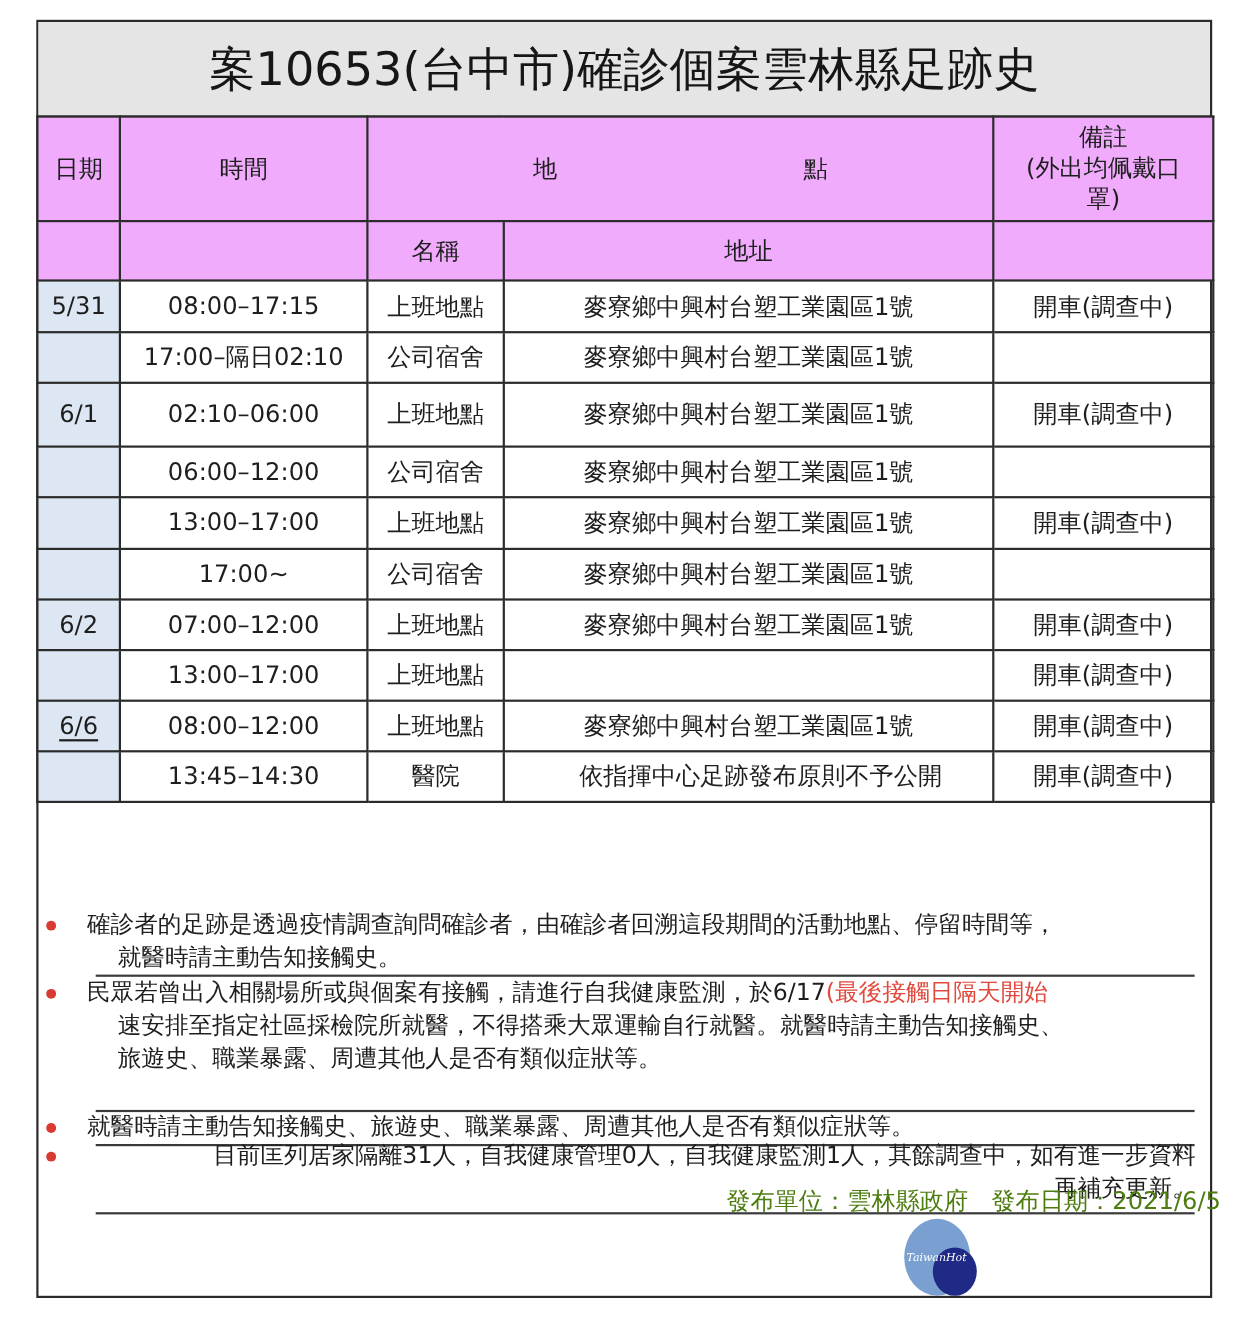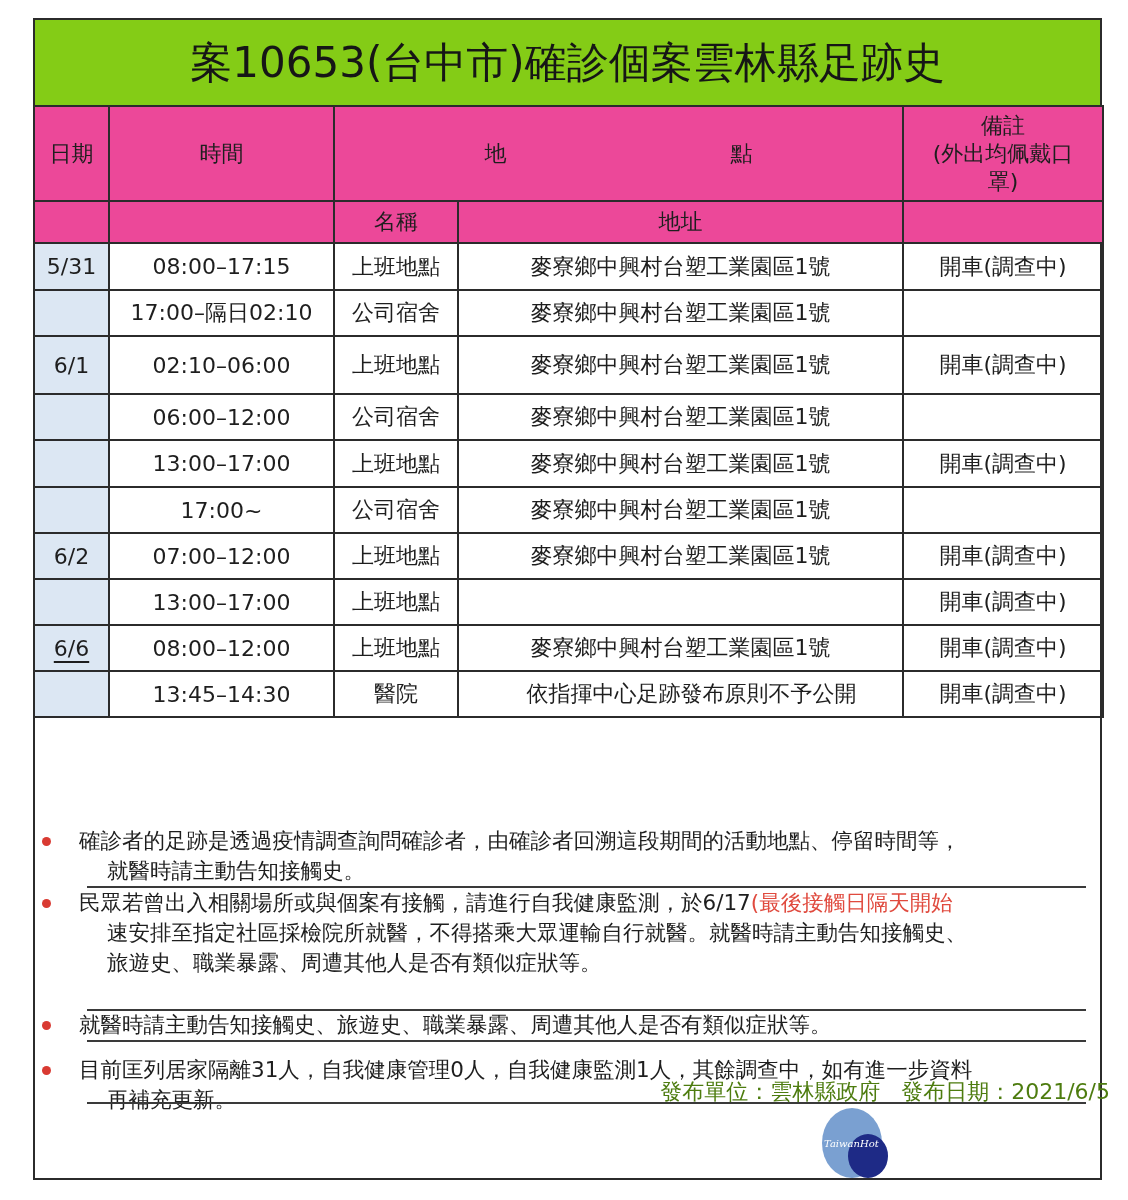--- a/index.html
+++ b/index.html
@@ -5,34 +5,34 @@
   * { box-sizing: border-box; margin: 0; padding: 0; }
   html, body { width: 1128px; height: 1200px; background: #ffffff; overflow: hidden; }
   body { position: relative; font-family: "DejaVu Sans", "Liberation Sans", sans-serif; color: #1a1a1a; }
 
   .sheet {
     position: absolute; left: 33px; top: 18px; width: 1069px; height: 1162px;
     border: 2px solid #2b2b2b; background: #ffffff;
   }
   .title-band {
     position: absolute; left: 0; top: 0; width: 100%; height: 87px;
-    background: #84cc16; border-bottom: 2px solid #2b2b2b;
+    background: #e5e5e5; border-bottom: 2px solid #2b2b2b;
     display: flex; align-items: center; justify-content: center;
     font-size: 42px; letter-spacing: 0px; color: #161616;
   }
 
   table.trace {
     position: absolute; left: -2px; top: 85px; width: 1069px;
     border-collapse: collapse; table-layout: fixed;
   }
   table.trace td, table.trace th {
     border: 2px solid #2b2b2b; font-weight: normal; text-align: center;
     vertical-align: middle; font-size: 22px; color: #1e1e1e; padding: 0 4px;
   }
-  .hdr { background: #ec4899; }
+  .hdr { background: #f0abfc; }
   .date-col { background: #dce7f3; }
   td.addr { text-align: left; padding-left: 34px; }
   td.addr.long { padding-left: 26px; }
   td.remark { text-align: left; padding-left: 14px; vertical-align: top; padding-top: 6px; }
   td.remark.mid { vertical-align: middle; padding-top: 0; }
   .underline { text-decoration: underline; text-underline-offset: 5px; }
   .hdr-remark { line-height: 28px; font-size: 22px; }
   .spaced { letter-spacing: 60px; padding-left: 60px; }
 
   .notes {
@@ -81,21 +81,21 @@
       <tr style="height:95px">
         <th class="hdr" rowspan="1">日期</th>
         <th class="hdr">時間</th>
         <th class="hdr" colspan="2"><span class="spaced">地　　點</span></th>
         <th class="hdr hdr-remark">
           <div>備註</div>
           <div>(外出均佩戴口</div>
           <div>罩)</div>
         </th>
       </tr>
-      <tr style="height:42px">
+      <tr style="height:54px">
         <th class="hdr"></th>
         <th class="hdr"></th>
         <th class="hdr">名稱</th>
         <th class="hdr">地址</th>
         <th class="hdr"></th>
       </tr>
     </thead>
     <tbody>
       <tr style="height:47px">
         <td class="date-col">5/31</td>
@@ -185,21 +185,21 @@
       <div>旅遊史、職業暴露、周遭其他人是否有類似症狀等。</div>
     </div>
     <div class="rule" style="top:233px;"></div>
 
     <div class="note" style="top:234px;">
       <span class="bullet"></span>
       <div style="margin-left:-28px;">就醫時請主動告知接觸史、旅遊史、職業暴露、周遭其他人是否有類似症狀等。</div>
     </div>
     <div class="rule" style="top:264px;"></div>
 
-    <div class="note" style="top:279px;">
+    <div class="note" style="top:260px;text-align:right;">
       <span class="bullet"></span>
       <div style="margin-left:-28px;">目前匡列居家隔離31人，自我健康管理0人，自我健康監測1人，其餘調查中，如有進一步資料</div>
       <div>再補充更新。</div>
     </div>
     <div class="rule" style="top:326px;"></div>
   </div>
 </div>
 
 <div class="footer"><span>發布單位：</span><span>雲林縣政府</span>   <span>發布日期：</span><span>2021/6/5</span></div>
 

